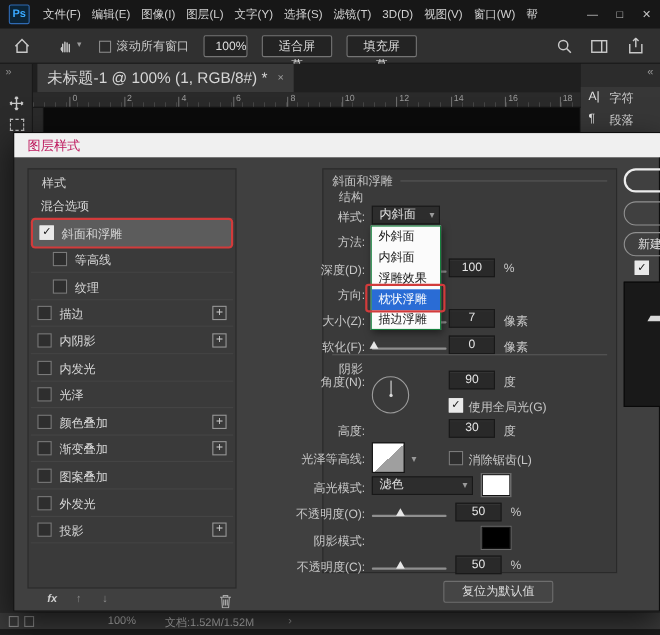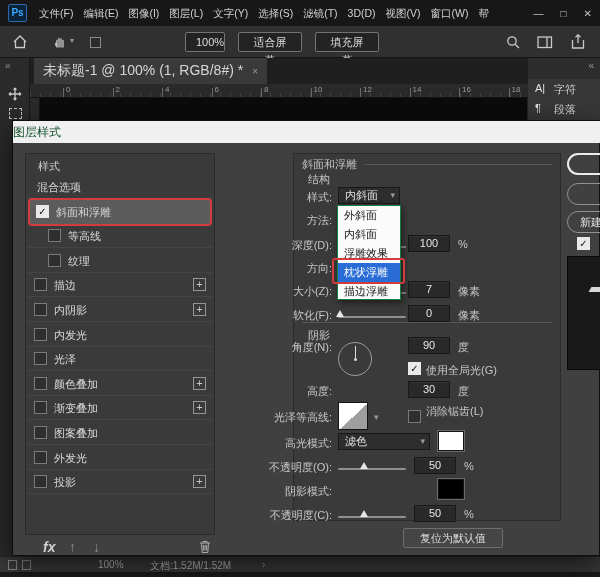--- a/index.html
+++ b/index.html
@@ -39,36 +39,36 @@
   #ruler .minor { position:absolute; left:0; right:0; bottom:0; height:4px;
                   background:repeating-linear-gradient(to right,#454545 0 1px,transparent 1px 10px); }
   .tick-num { position:absolute; top:1px; font-size:8px; color:#9a9a9a; }
   .tick-line { position:absolute; bottom:0; width:1px; height:9px; background:#6b6b6b; }
   #vruler { position:absolute; left:30px; top:98px; width:10px; height:22px; background:#2a2a2a; border-right:1px solid #151515; }
   #canvas { position:absolute; left:40px; top:98px; width:487px; height:22px; background:#0b0b0b; }
 
   
   #dialog { position:absolute; left:12px; top:120px; width:588px; height:436px; background:#404040;
             border:1px solid #0e0e0e; box-shadow:0 10px 28px rgba(0,0,0,.65); z-index:5; }
-  #dlg-title { position:absolute; left:0; top:0; width:588px; height:22px; background:#f0f0f0; color:#14532d;
-               font-size:12px; line-height:22px; }
+  #dlg-title { position:absolute; left:0; top:0; width:588px; height:22px; background:#f0f0f0; color:#be185d;
+               font-size:12px; line-height:22px; padding-left:12px; }
   .panelbox { position:absolute; background:#3a3a3a; border:1px solid #2a2a2a; }
   #styles-box { left:12px; top:32px; width:190px; height:382px; }
   #styles-header { position:absolute; left:12px; top:5px; font-size:11px; color:#cfcfcf; }
   .srow { position:absolute; left:2px; right:2px; height:24px; border-bottom:1px solid #444; }
   .srow.sel { left:4px; right:4px; background:#5c5c5c; border-radius:2px; border-bottom:none;
               box-shadow:0 0 0 2px #d23b3b; z-index:2; }
   .slabel { position:absolute; top:5px; font-size:11px; color:#d8d8d8; white-space:nowrap; }
   .cb { position:absolute; width:13px; height:13px; background:#2e2e2e; border:1px solid #7a7a7a;
         font-size:10px; line-height:11px; text-align:center; color:#111; }
   .cb.checked { background:#e9e9e9; border-color:#e9e9e9; }
   .cb.checked::after { content:"✓"; }
   .plus { position:absolute; right:6px; top:5px; width:13px; height:13px; border:1px solid #969696;
           color:#c9c9c9; font-size:11px; line-height:11px; text-align:center; }
-  #fxbar { position:absolute; left:12px; top:416px; width:190px; height:20px; font-size:14px; color:#b9b9b9; }
+  #fxbar { position:absolute; left:12px; top:416px; width:190px; height:20px; font-size:10px; color:#b9b9b9; }
 
   #right-box { left:280px; top:32px; width:268px; height:368px; }
   .plabel { position:absolute; font-size:11px; color:#c6c6c6; white-space:nowrap; }
   .plabel.r { right:228px; text-align:right; }
   .hline { position:absolute; height:1px; background:#575757; }
   .vbox { position:absolute; width:42px; height:17px; background:#292929; border:1px solid #181818;
           box-shadow:inset 0 1px 0 rgba(255,255,255,.05); color:#e6e6e6; font-size:11px; text-align:center; line-height:15px; }
   .psel { position:absolute; height:17px; background:#2d2d2d; border:1px solid #181818; color:#e2e2e2;
           font-size:11px; line-height:15px; padding-left:6px; }
   .psel::after { content:"▾"; position:absolute; right:4px; top:0; color:#9a9a9a; font-size:9px; line-height:15px; }
@@ -121,20 +121,21 @@
 
   <div id="optionsbar">
     <svg class="icon-svg abs" style="left:12px;top:8px" width="16" height="16">
         <path d="M2 8l6-6 6 6M3.5 7v6.5h9V7"></path>
       </svg>
     <svg class="icon-svg abs" style="left:52px;top:8px" width="16" height="16">
         <path d="M5 13V6.2M7 13V4.4M9 13V5M11 13V6.4M5 9C3.6 9 3.3 10.7 4.2 11.8" stroke-linecap="round"></path>
       </svg>
     <span class="abs" style="left:70px;top:10px;color:#9a9a9a;font-size:8px">▾</span>
     <span class="cbx abs" style="left:90px;top:11px"></span>
+    <span id="scroll-all-label">滚动所有窗口</span>
     <div class="obtn" style="left:185px;width:40px">100%</div>
     <div class="obtn" style="left:238px;width:64px">适合屏幕</div>
     <div class="obtn" style="left:315px;width:64px">填充屏幕</div>
     <svg class="icon-svg abs" style="left:506px;top:9px" width="15" height="15">
         <circle cx="6" cy="6" r="4.2"></circle>
         <path d="M9.2 9.2L13 13"></path>
       </svg>
     <svg class="icon-svg abs" style="left:537px;top:9px" width="16" height="15">
         <rect x="1" y="2" width="13.5" height="10.5"></rect>
         <path d="M10 2v10.5"></path>
@@ -315,21 +316,21 @@
       <span class="plabel" style="left:132px;top:209px">使用全局光(G)</span>
 
       <span class="plabel r" style="top:230px">高度:</span>
       <div class="vbox" style="left:114px;top:227px">30</div>
       <span class="unit" style="left:164px;top:230px">度</span>
 
       <span class="plabel r" style="top:256px">光泽等高线:</span>
       <div id="contour-thumb"></div>
       <span id="contour-chevron">▾</span>
       <span class="cb" style="left:114px;top:256px"></span>
-      <span class="plabel" style="left:132px;top:250px">消除锯齿(L)</span>
+      <span class="plabel" style="left:132px;top:257px">消除锯齿(L)</span>
 
       <span class="plabel r" style="top:282px">高光模式:</span>
       <div class="psel" style="left:44px;top:279px;width:92px">滤色</div>
       <div class="swatch" style="left:144px;top:277px;background:#ffffff"></div>
 
       <span class="plabel r" style="top:306px">不透明度(O):</span>
       <div class="track" style="left:44px;top:314px;width:68px"></div>
       <div class="thumb" style="left:66px;top:308px"></div>
       <div class="vbox" style="left:120px;top:303px">50</div>
       <span class="unit" style="left:170px;top:306px">%</span>

